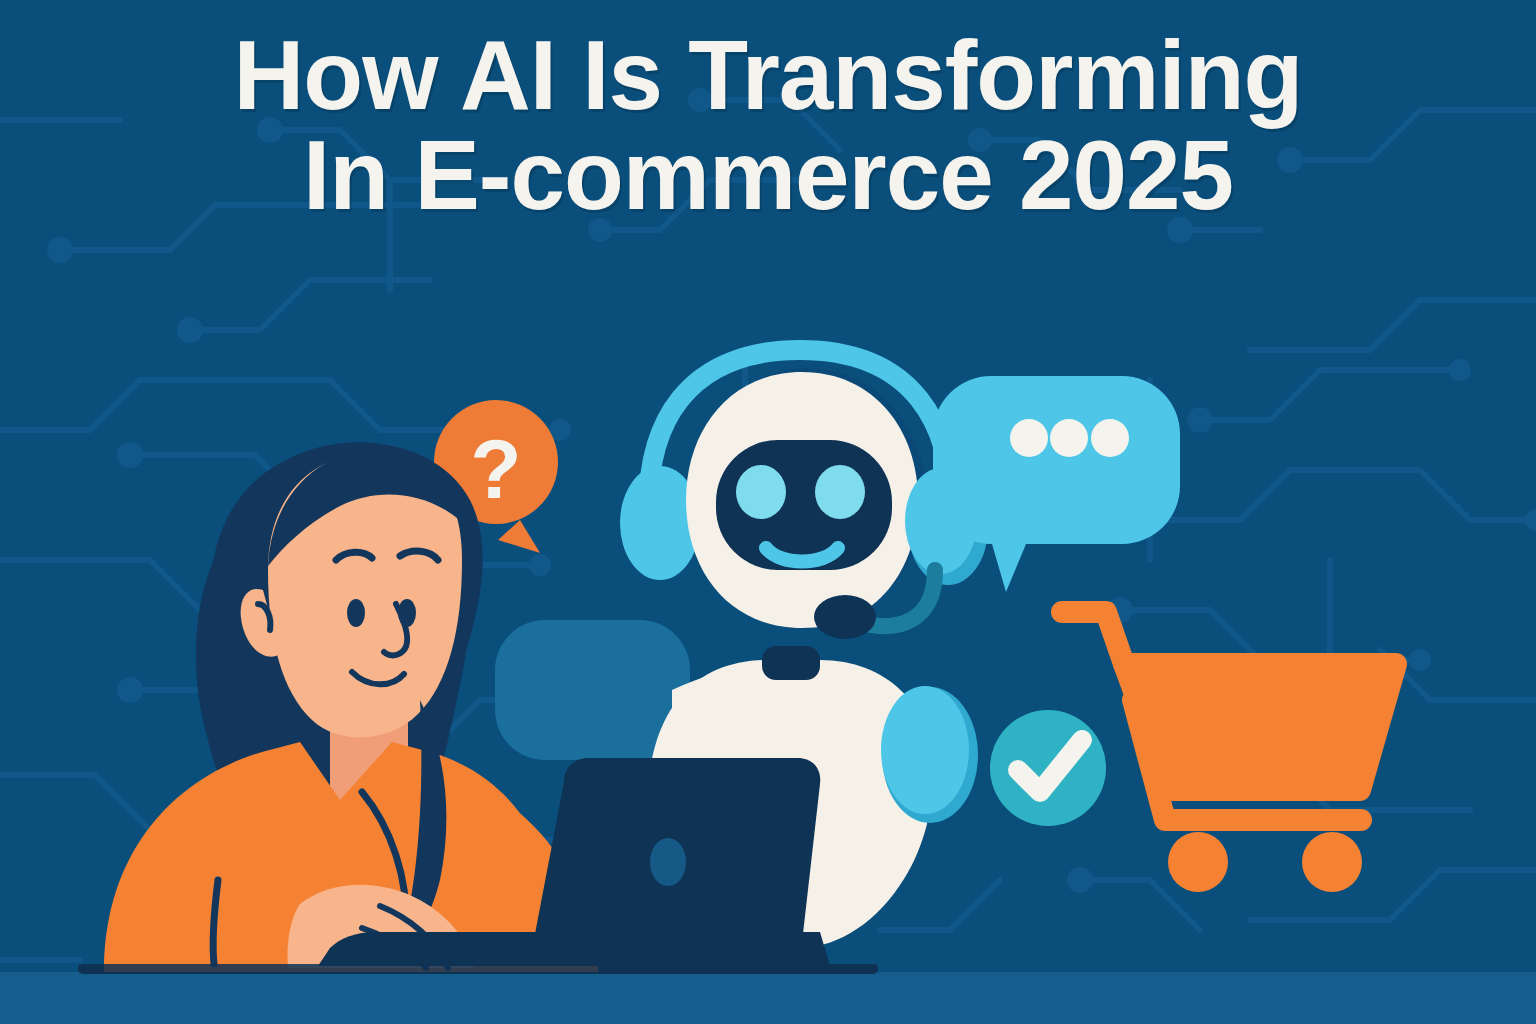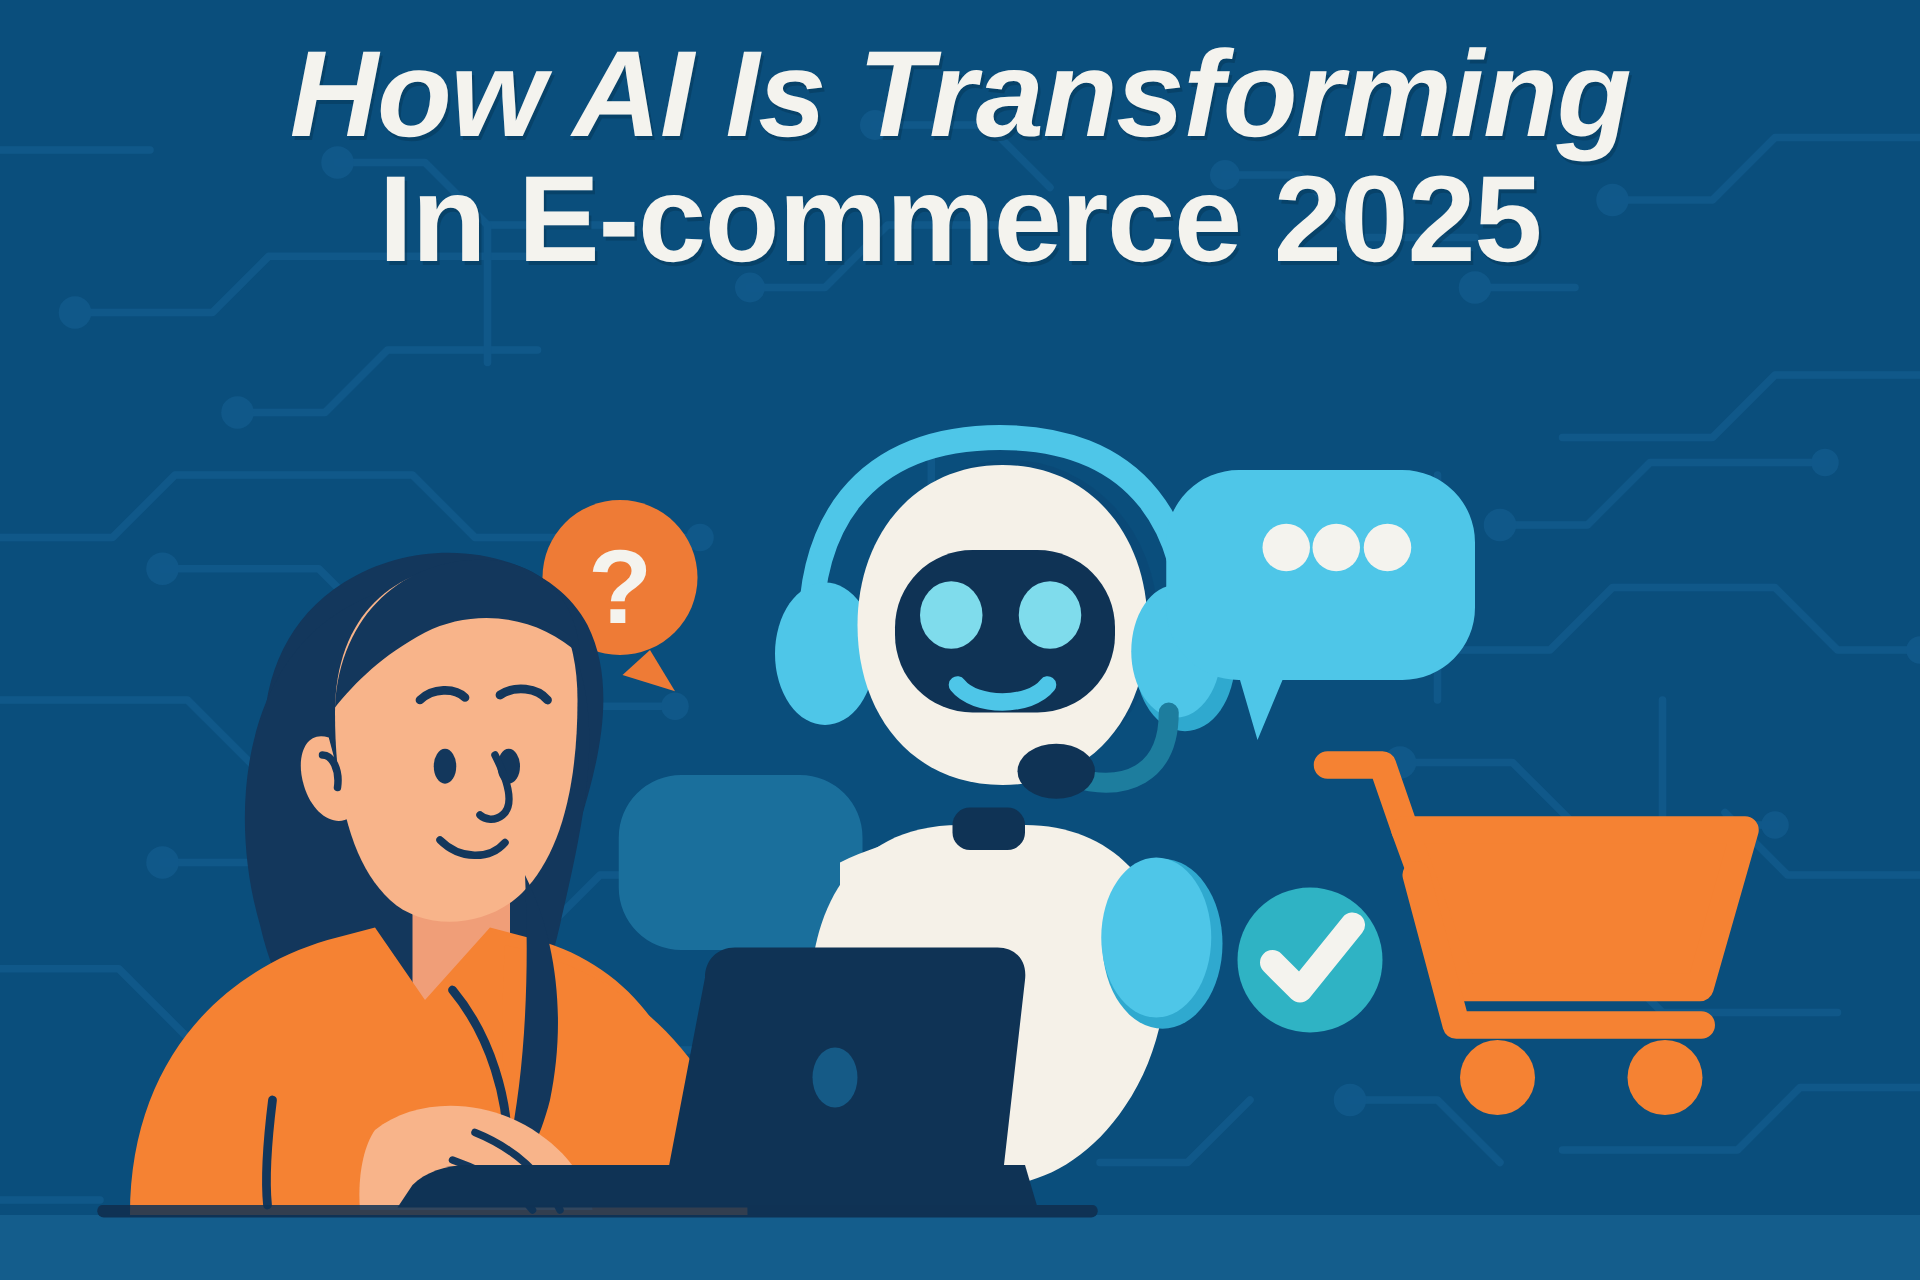--- a/index.html
+++ b/index.html
@@ -31,21 +31,21 @@
     display:block;
     color:#f4f3ee;
     font-family:"Liberation Sans", sans-serif;
     font-weight:bold;
     font-size:96px;
     line-height:1.02;
     letter-spacing:-1px;
     text-shadow:2px 3px 0 rgba(4,40,64,.30);
     white-space:nowrap;
   }
-  .title-line.l1{font-size:98px;font-style:italic;}
+  .title-line.l1{font-size:98px;}
   .title-line.l2{font-size:98px;}
   .title-line.l3{font-size:98px;}
 </style>
 </head>
 <body>
 
 <div id="banner">
 
   <svg id="bg-svg" viewBox="0 0 1536 1024" aria-hidden="true">
     <rect x="0" y="0" width="1536" height="1024" fill="#0a4e7c"></rect>

